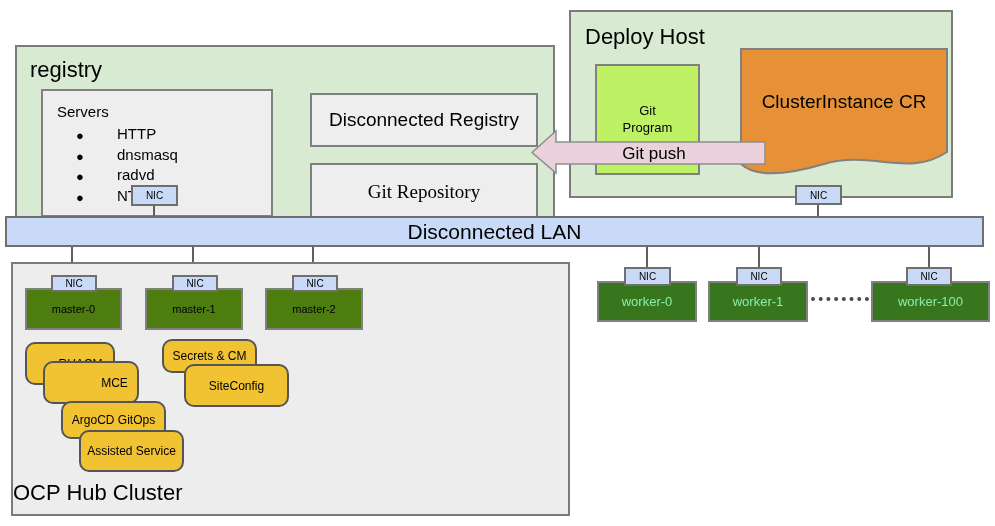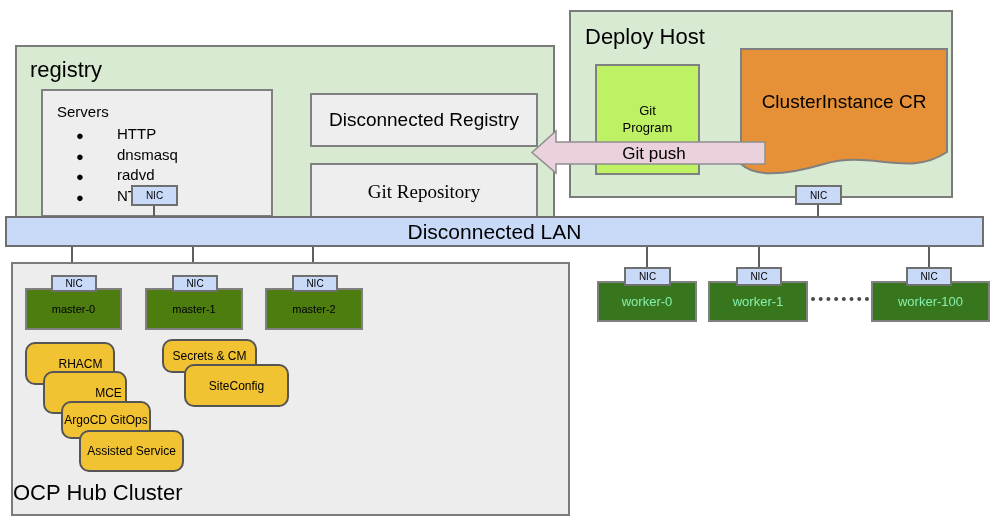--- a/index.html
+++ b/index.html
@@ -116,22 +116,22 @@
         <span>NIC</span>
       </div>
     <div class="abs nic" style="left:159px;top:11px;width:46px;height:17px;">
         <span>NIC</span>
       </div>
     <div class="abs nic" style="left:279px;top:11px;width:46px;height:17px;">
         <span>NIC</span>
       </div>
 
     <div class="abs op-box" style="left:12px;top:78px;width:90px;height:43px;padding-left:21px;">RHACM</div>
-    <div class="abs op-box" style="left:30px;top:107px;width:84px;height:43px;padding-left:47px;">MCE</div>
-    <div class="abs op-box" style="left:48px;top:137px;width:90px;height:38px;">ArgoCD GitOps</div>
+    <div class="abs op-box" style="left:30px;top:97px;width:96px;height:43px;padding-left:47px;">MCE</div>
+    <div class="abs op-box" style="left:48px;top:137px;width:105px;height:38px;">ArgoCD GitOps</div>
     <div class="abs op-box" style="left:66px;top:166px;width:105px;height:42px;">Assisted Service</div>
 
     <div class="abs op-box" style="left:149px;top:75px;width:95px;height:34px;">Secrets &amp; CM</div>
     <div class="abs op-box" style="left:171px;top:100px;width:105px;height:43px;">SiteConfig</div>
 
     <div class="abs group-title" style="left:0;top:216px;">OCP Hub Cluster</div>
   </div>
 
   <div class="abs worker center-label" style="left:597px;top:281px;width:100px;height:41px;">worker-0</div>
   <div class="abs worker center-label" style="left:708px;top:281px;width:100px;height:41px;">worker-1</div>

